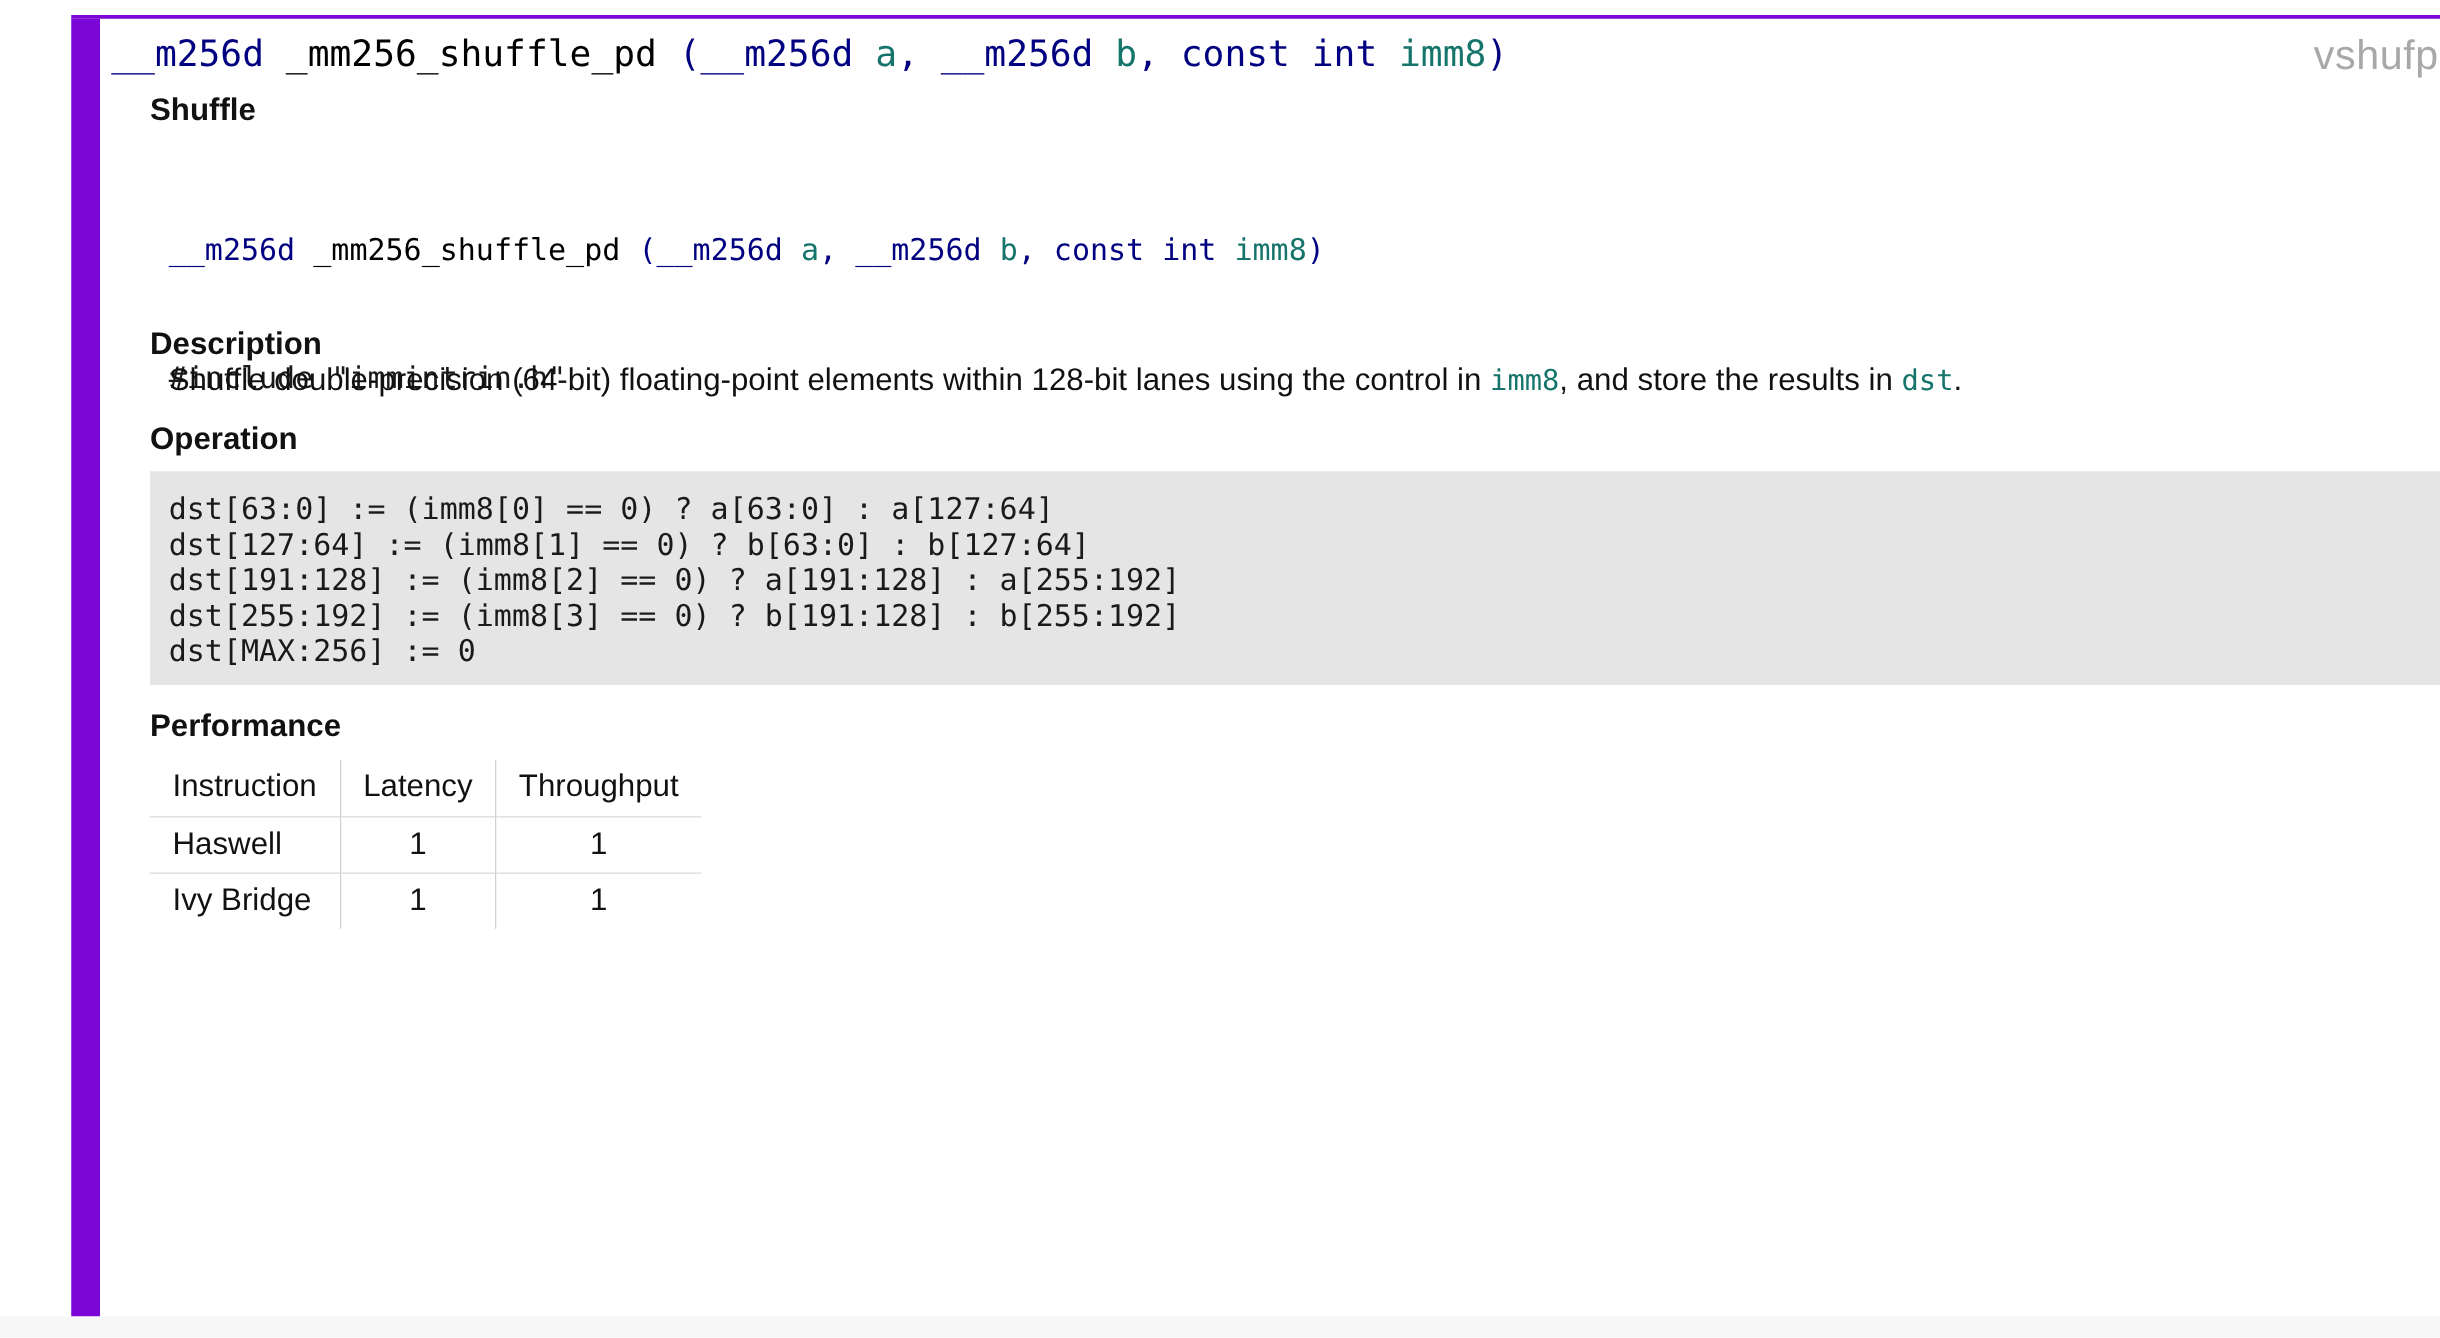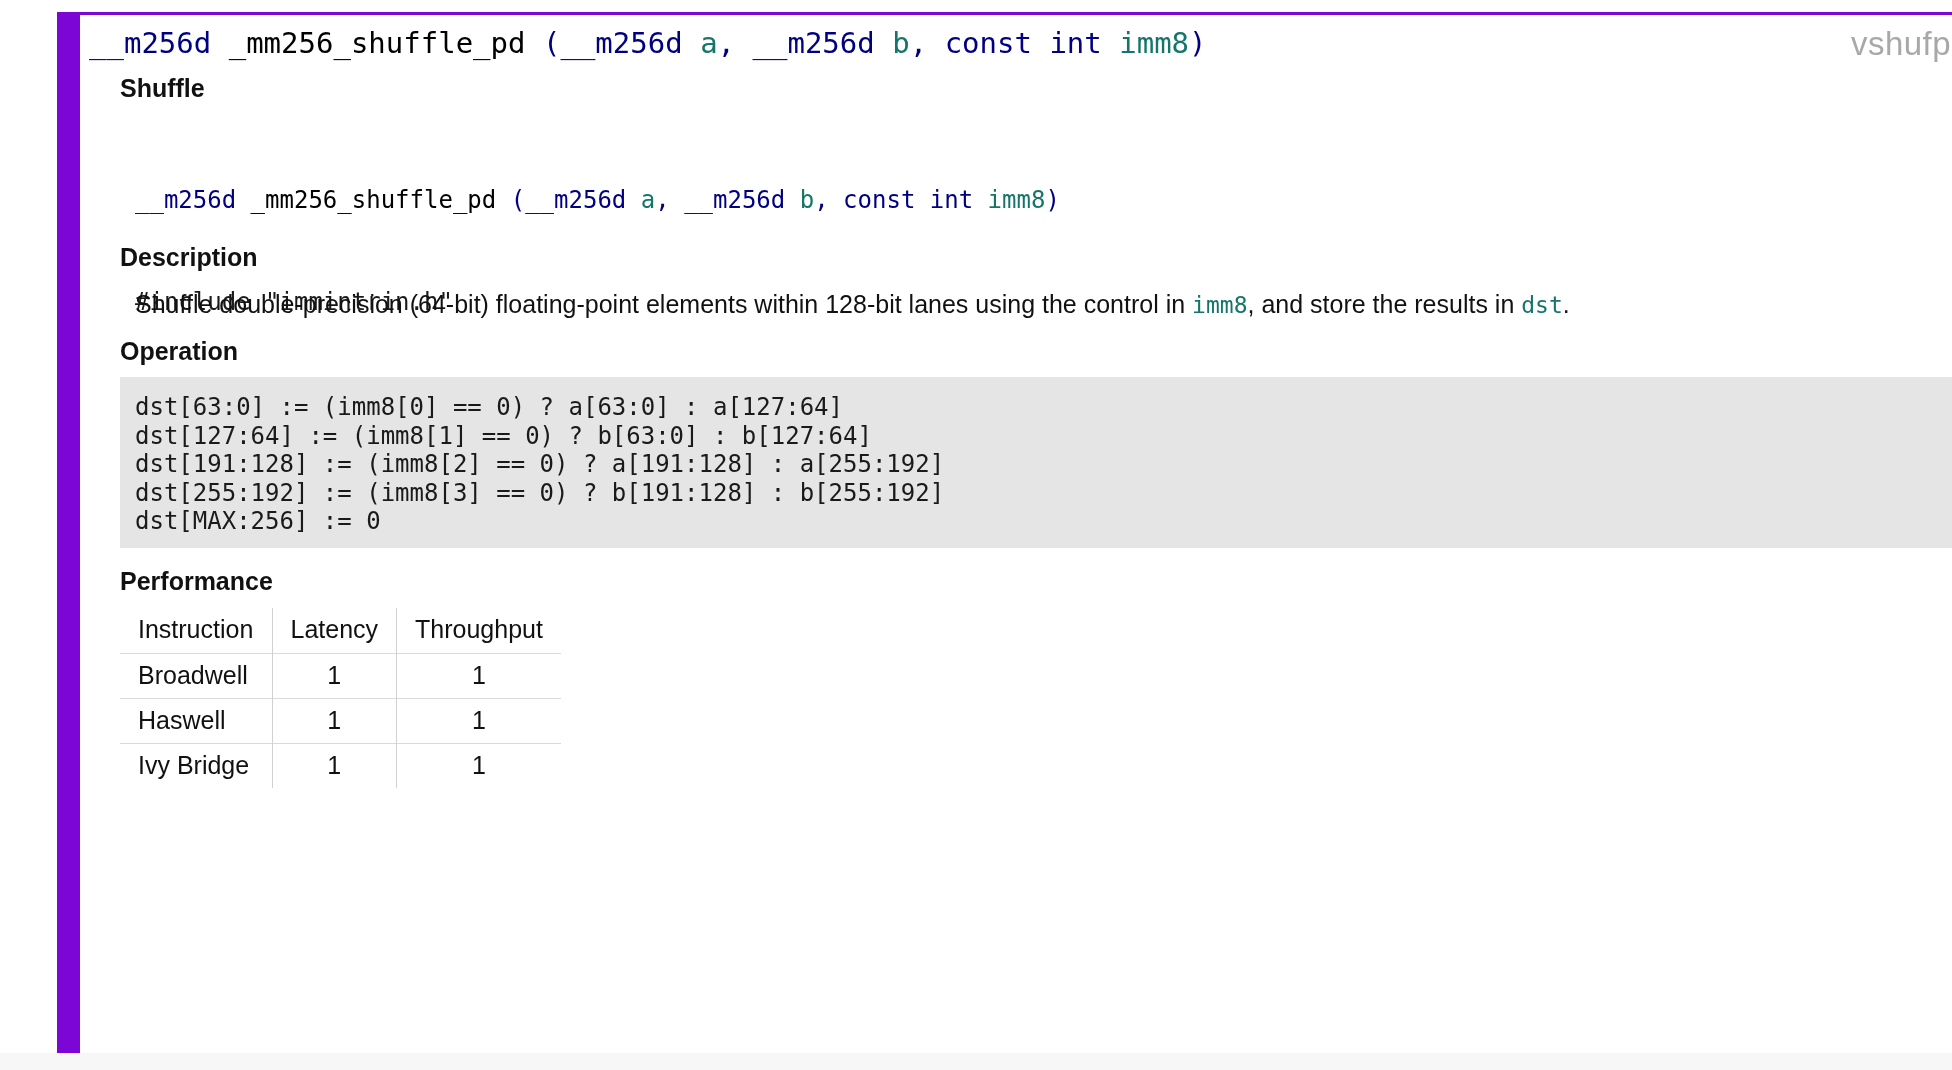--- a/index.html
+++ b/index.html
@@ -118,21 +118,21 @@
     width: 1800px;
     font-family: "DejaVu Sans Mono", monospace;
     font-size: 24px;
     line-height: 34px;
     color: #1a1a1a;
     white-space: pre;
   }
   .synopsis-line { white-space: pre; }
 
   
-  .description-heading { top: 227px; text-align: center; }
+  .description-heading { top: 245px; text-align: center; }
   .description-text {
     position: absolute;
     left: 55px;
     top: 272px;
     width: 1820px;
     font-family: "Liberation Sans", sans-serif;
     font-size: 25px;
     line-height: 34px;
     color: #111111;
   }
@@ -242,25 +242,20 @@
         <table class="perf-table">
           <thead>
             <tr>
               <th class="col-arch">Instruction</th>
               <th class="col-num col-lat">Latency</th>
               <th class="col-num">Throughput</th>
             </tr>
           </thead>
           <tbody id="perf-body">
               <tr>
-                <td class="col-arch">Broadwell</td>
-                <td class="col-num col-lat">1</td>
-                <td class="col-num">1</td>
-              </tr>
-              <tr>
                 <td class="col-arch">Haswell</td>
                 <td class="col-num col-lat">1</td>
                 <td class="col-num">1</td>
               </tr>
               <tr>
                 <td class="col-arch">Ivy Bridge</td>
                 <td class="col-num col-lat">1</td>
                 <td class="col-num">1</td>
               </tr>
             </tbody>

